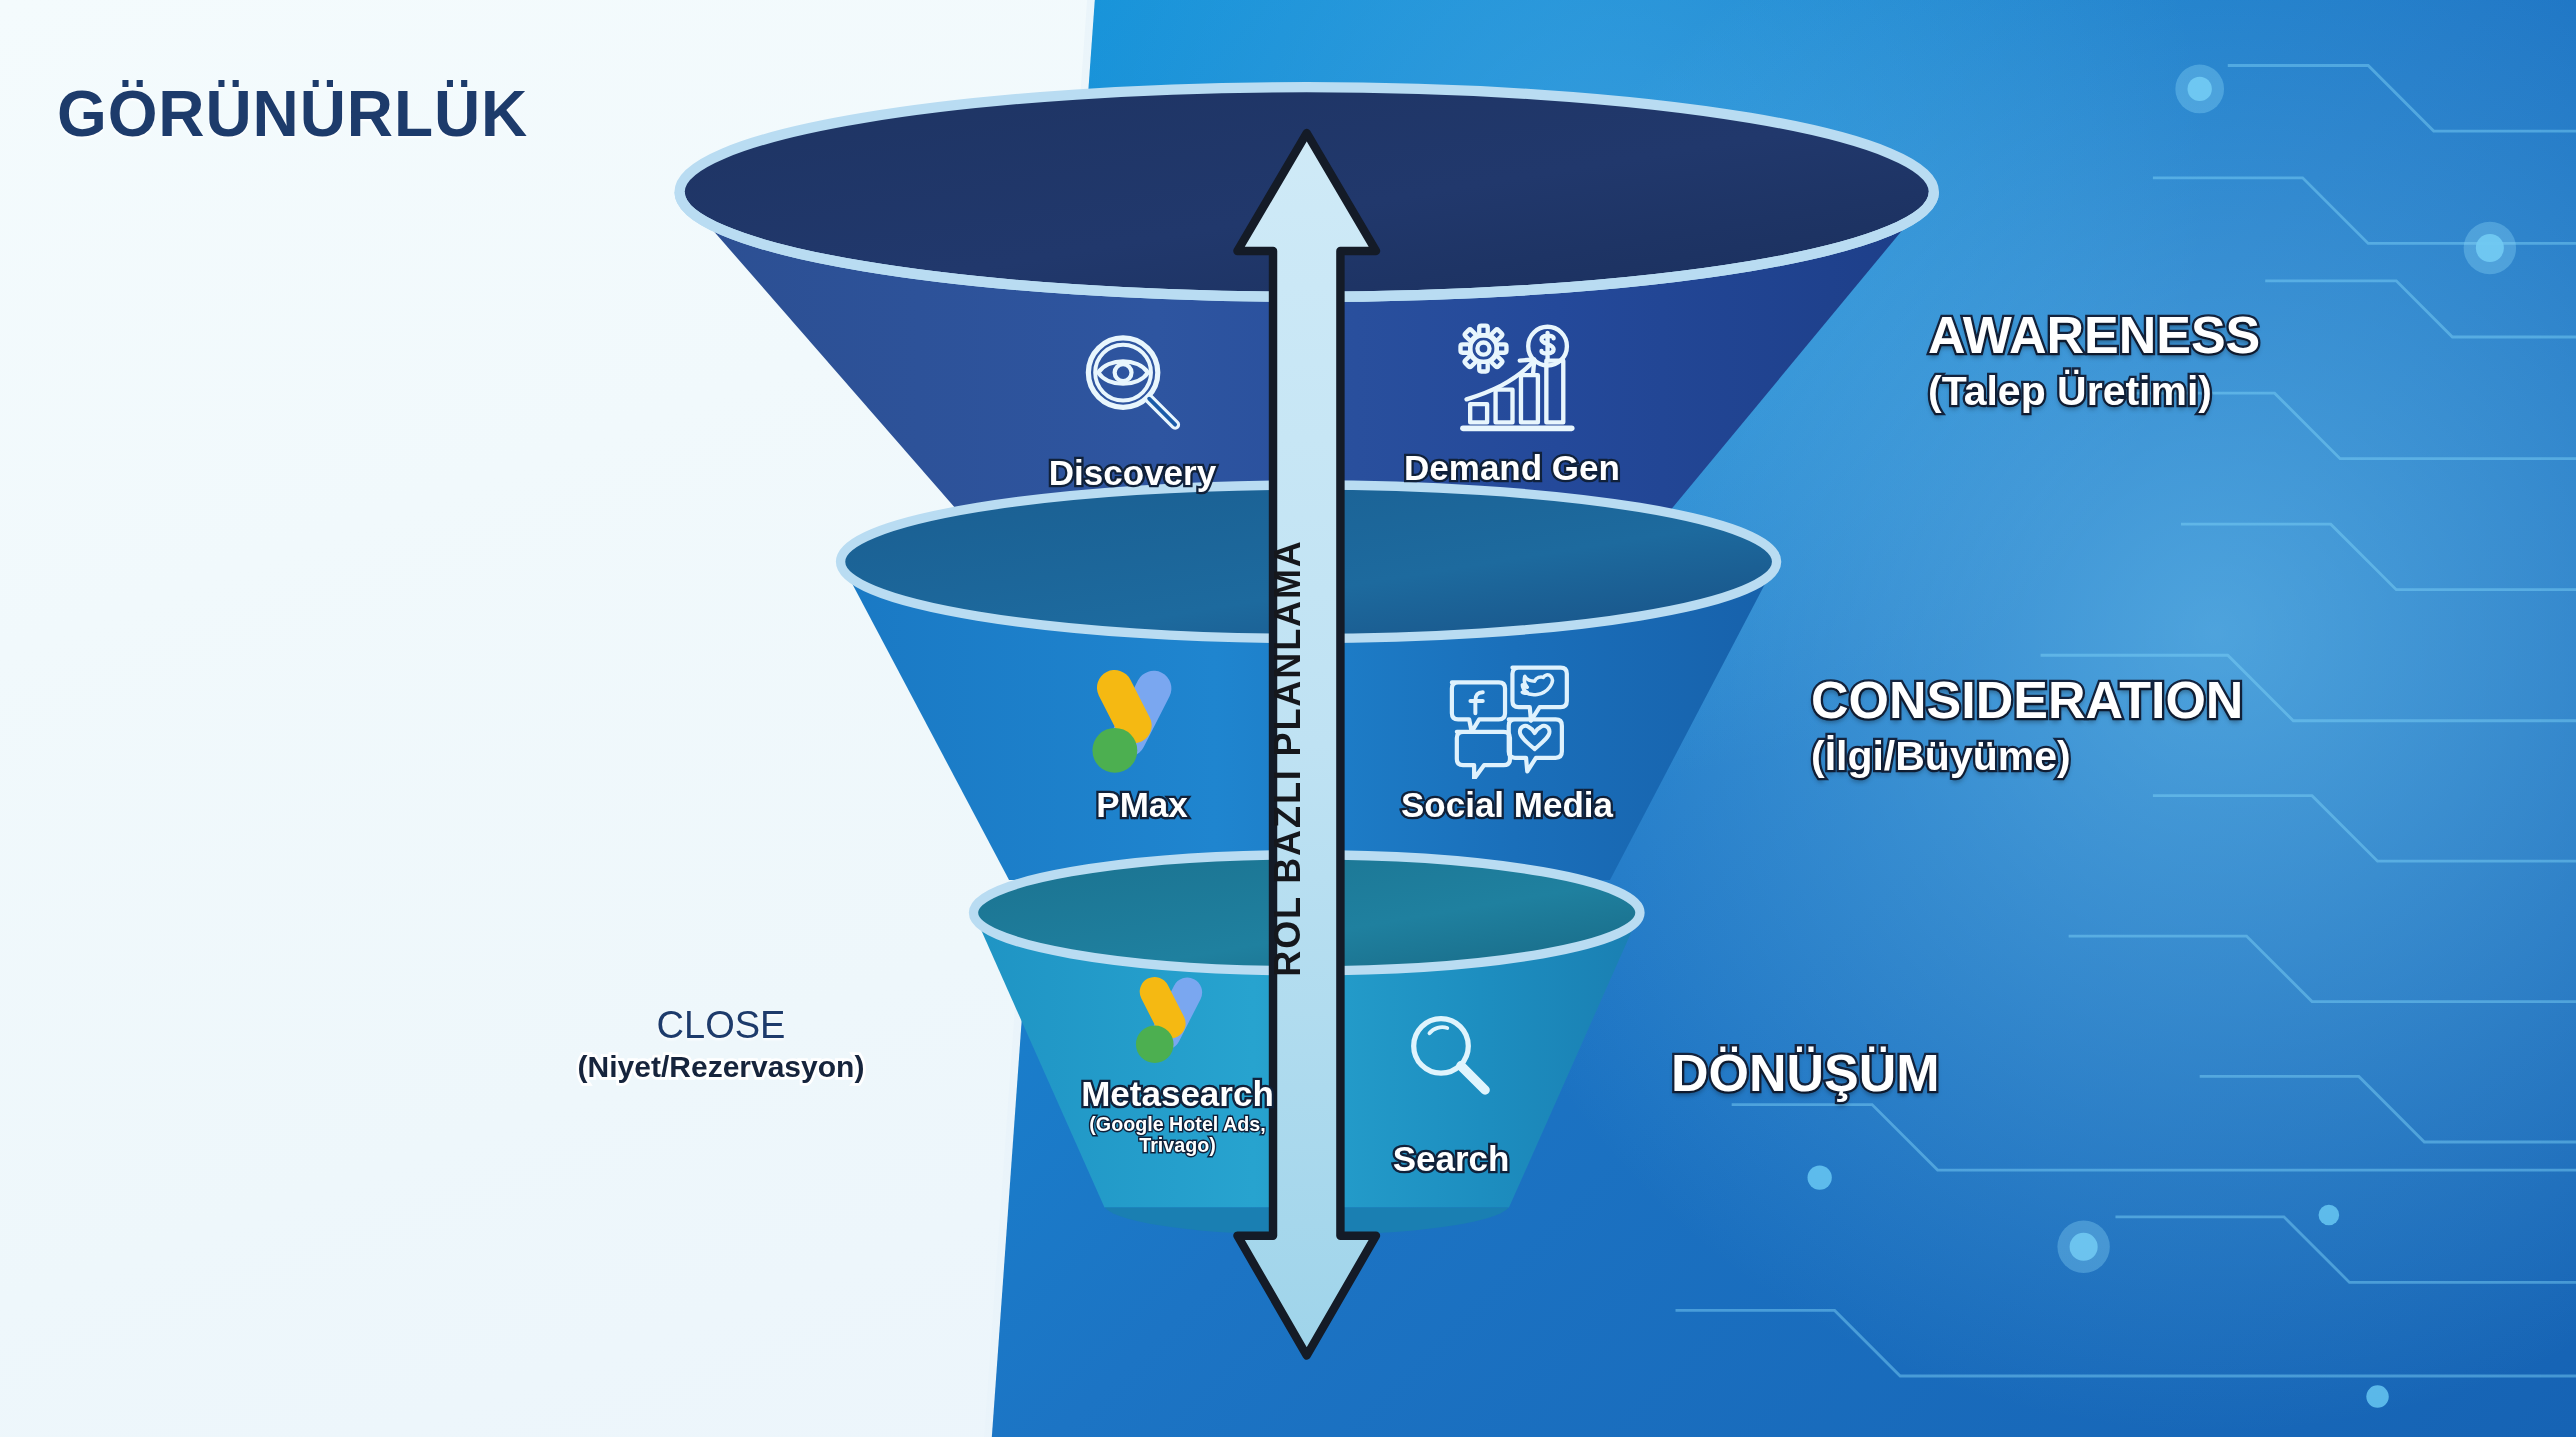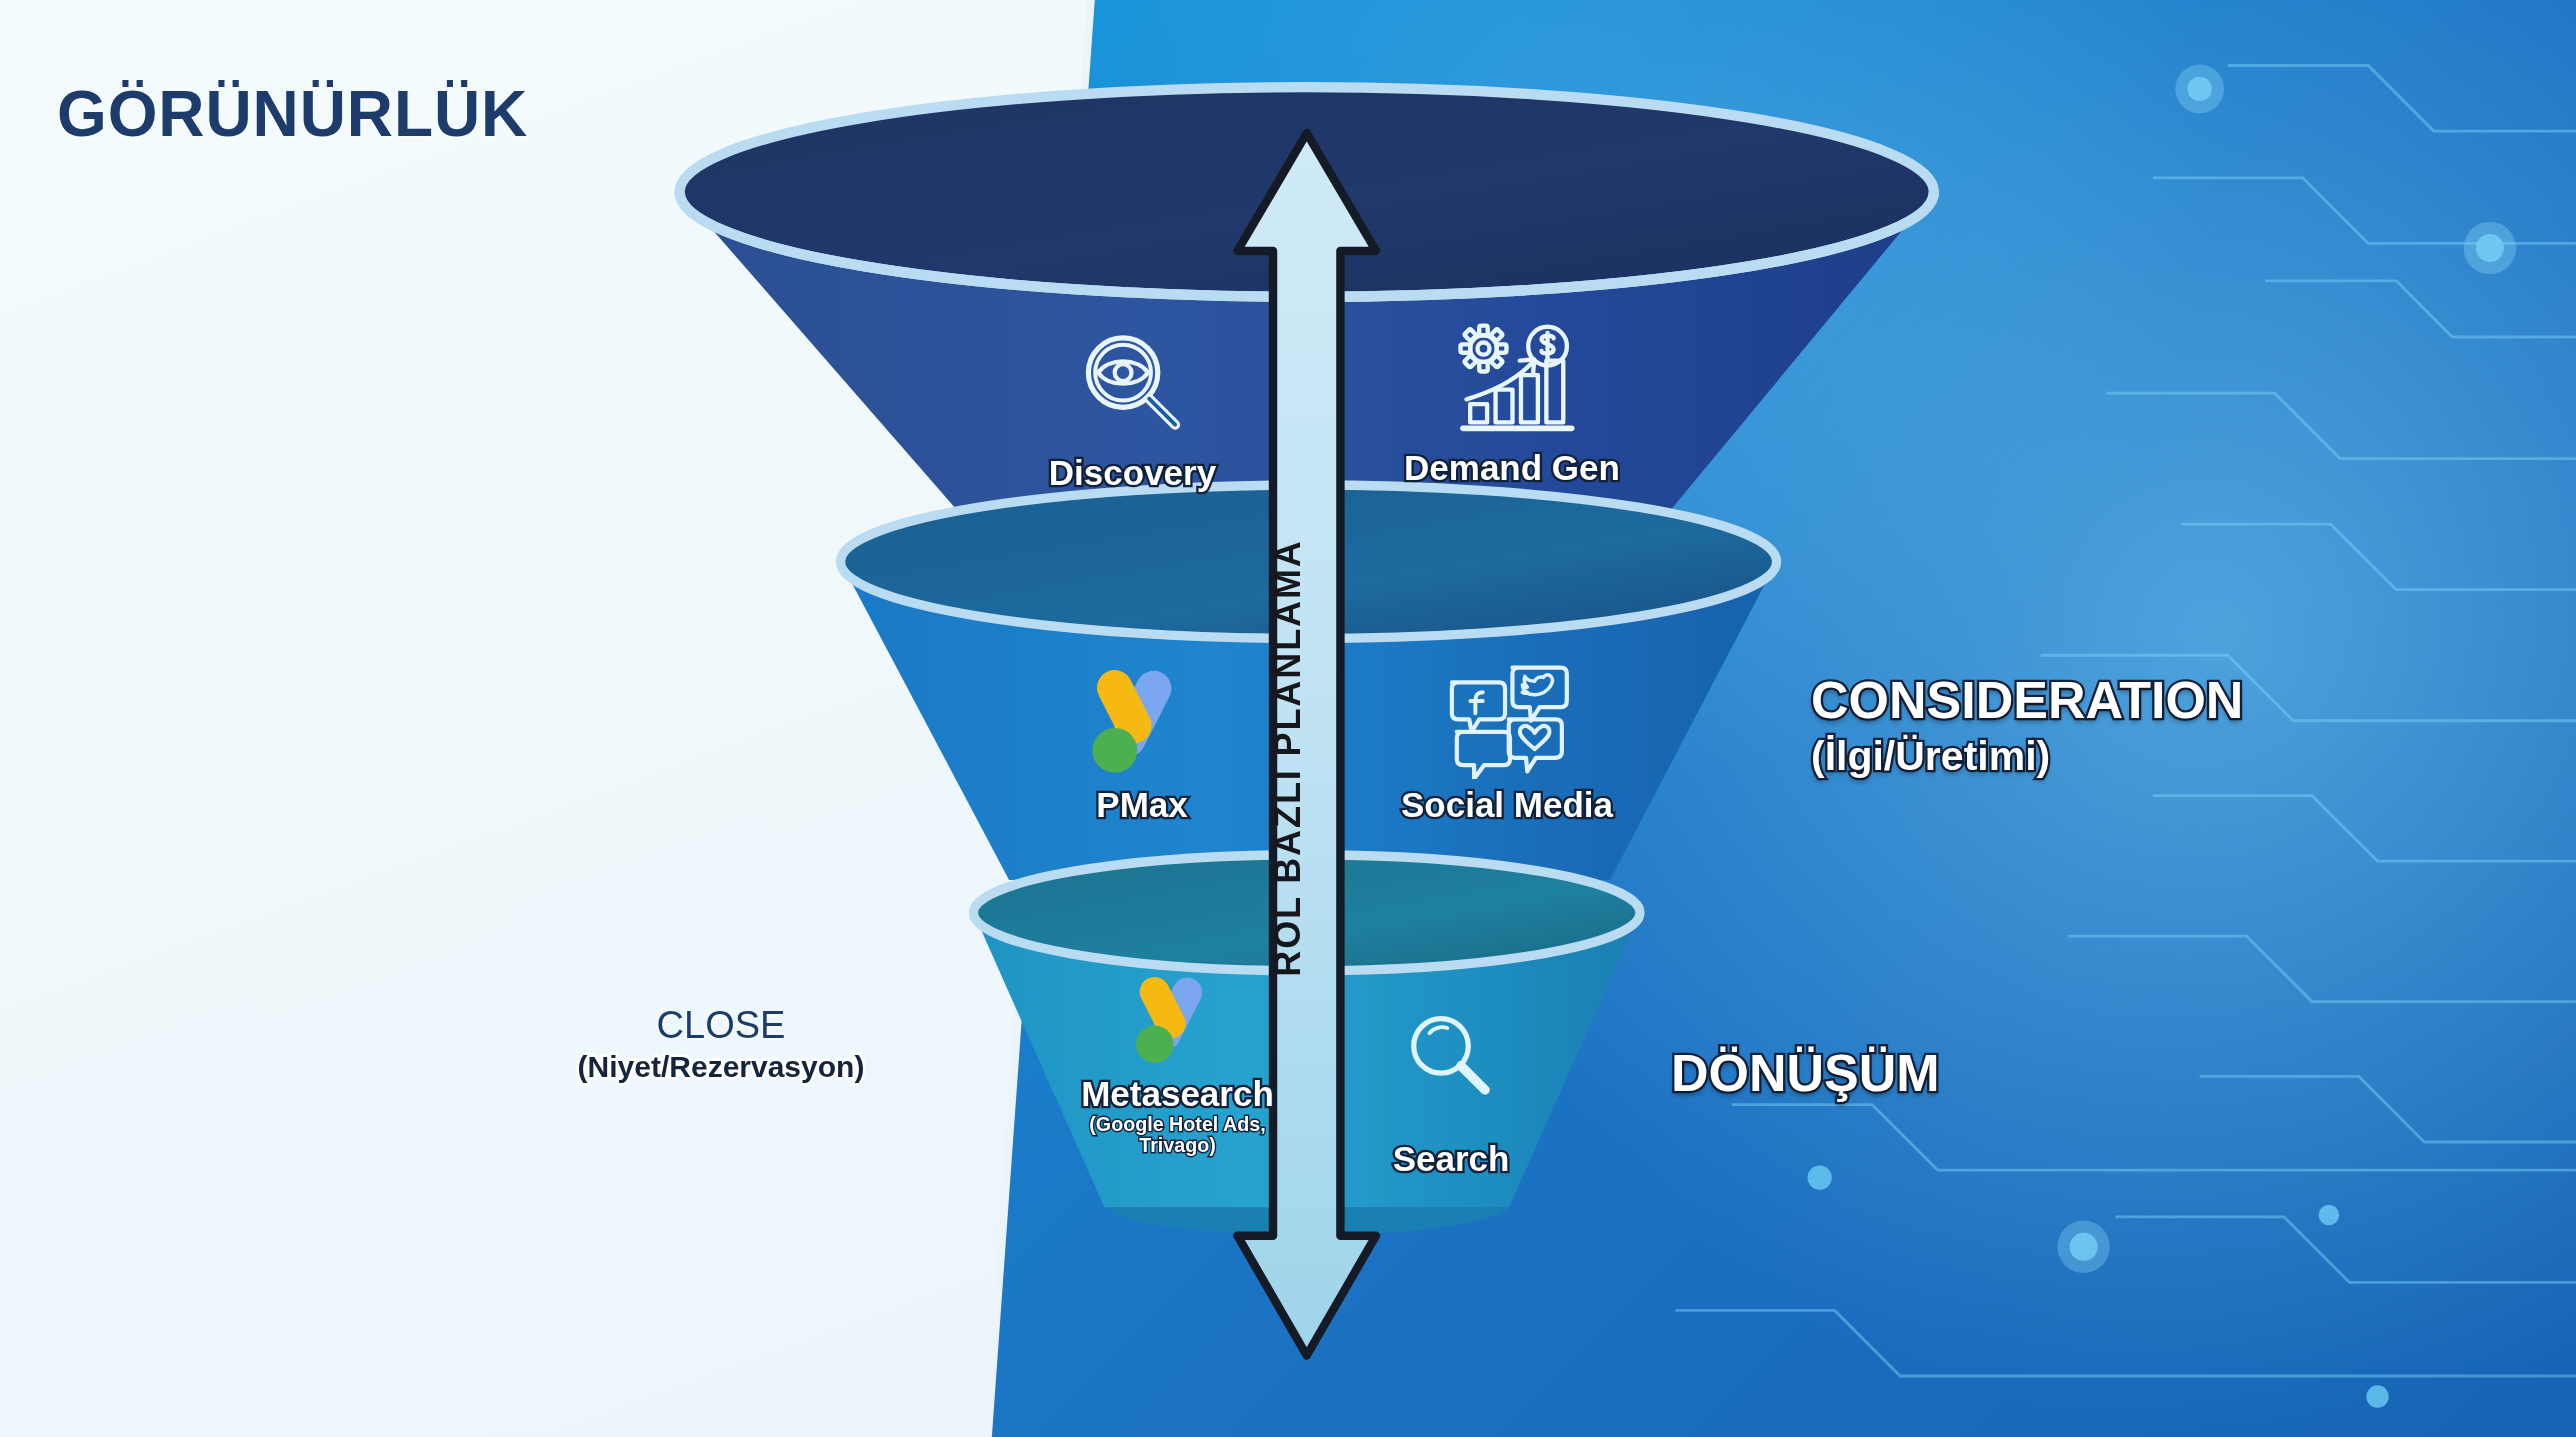--- a/index.html
+++ b/index.html
@@ -354,24 +354,28 @@
         <circle cx="40" cy="38" r="26"></circle>
         <path d="M29 26 C33 21, 40 19, 46 21" stroke-width="3.6"></path>
         <path d="M59 57 L82 80" stroke-width="9"></path>
       </g>
     </svg>
     <span class="item-label">Search</span>
   </div>
 
   <div class="lbl lbl-dark" id="gorunurluk">GÖRÜNÜRLÜK</div>
 
+  <div class="lbl" id="awareness-block">
+    <span class="head-en lbl-white">AWARENESS</span>
+    <span class="head-tr lbl-white">(Talep Üretimi)</span>
+  </div>
 
   <div class="lbl" id="consideration-block">
     <span class="head-en lbl-white">CONSIDERATION</span>
-    <span class="head-tr lbl-white">(İlgi/Üretimi)</span>
+    <span class="head-tr lbl-white">(İlgi/Büyüme)</span>
   </div>
 
   <div class="lbl" id="donusum-block">
     <span class="head-en lbl-white">DÖNÜŞÜM</span>
   </div>
 
   <div class="lbl" id="close-block">
     <span class="head-en">CLOSE</span>
     <span class="head-tr lbl-white-outline-light">(Niyet/Rezervasyon)</span>
   </div>

